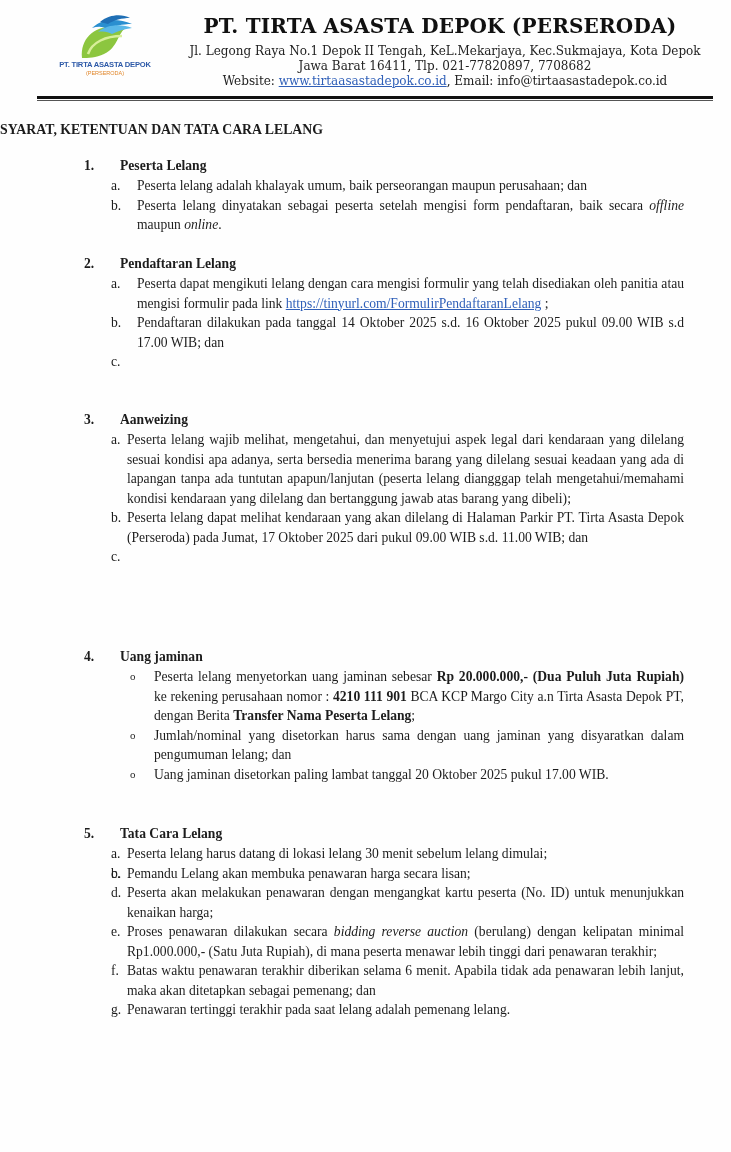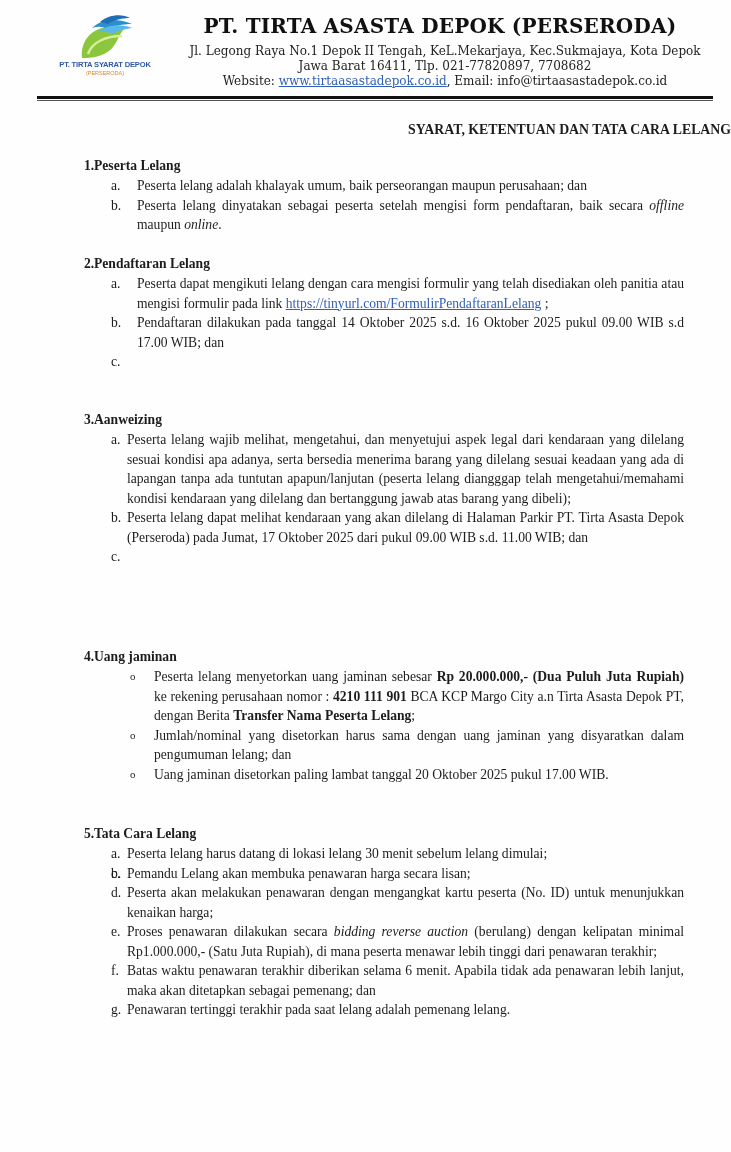--- a/index.html
+++ b/index.html
@@ -20,25 +20,25 @@
     font-family: "DejaVu Serif", serif; font-size: 12px; color: #222; white-space: nowrap; }
   .addr1 { top: 44px; }
   .addr2 { top: 59px; }
   .addr3 { top: 74px; }
   .addr a { color: #2f5fb8; text-decoration: underline; }
   .rule-thick { position: absolute; left: 37px; top: 96px; width: 676px; height: 3px; background: #111; }
   .rule-thin { position: absolute; left: 37px; top: 100px; width: 676px; height: 1px; background: #555; }
 
   
   .doc { font-family: "Liberation Serif", serif; font-size: 13.6px; color: #1c1c1c; line-height: 19.5px; }
-  .title { position: absolute; left: 0; top: 120px; width: 731px; text-align: right; font-weight: bold; font-size: 13.8px; }
+  .title { position: absolute; left: 0; top: 120px; width: 731px; text-align: left; font-weight: bold; font-size: 13.8px; }
   .sec { position: absolute; left: 84px; width: 600px; }
   .sec-head { font-weight: bold; position: relative; height: 20px; }
   .sec-num { position: absolute; left: 0; top: 0; }
-  .sec-label { position: absolute; left: 10px; top: 0; }
+  .sec-label { position: absolute; left: 36px; top: 0; }
   .item { position: relative; padding-left: 53px; text-align: justify; }
   .item .mark { position: absolute; left: 27px; top: 0; }
   .item.tight { padding-left: 43px; }
   .item.tight .mark { left: 27px; }
   .lead { padding-left: 27px; }
   .bullet { position: relative; padding-left: 70px; text-align: justify; }
   .bullet .mark { position: absolute; left: 46px; top: 0; font-size: 11px; }
   .link { color: #2f5fb8; text-decoration: underline; }
   b { font-weight: bold; }
   i { font-style: italic; }
@@ -55,21 +55,21 @@
 <div class="page">
 
   <div class="logo">
     <svg width="56" height="46" viewBox="0 0 56 46">
       <path d="M4 44 C 2 22, 20 8, 48 14 C 40 18, 40 34, 26 40 C 18 44, 10 44, 4 44 Z" fill="#8cc63f"></path>
       <path d="M10 40 C 14 28, 28 22, 44 22" stroke="#d8ef9a" stroke-width="2.5" fill="none"></path>
       <path d="M14 14 C 24 4, 40 4, 54 10 C 44 10, 36 12, 30 16 C 26 12, 20 12, 14 14 Z" fill="#2a8fd0"></path>
       <path d="M20 18 C 30 10, 44 10, 54 14 C 46 15, 40 17, 34 20 C 30 18, 26 17, 20 18 Z" fill="#5ab8e8"></path>
       <path d="M22 8 C 32 0, 44 0, 52 4 C 44 4, 36 6, 30 10 Z" fill="#1f6fb5"></path>
     </svg>
-    <div class="logo-name">PT. TIRTA SYARAT DEPOK</div>
+    <div class="logo-name">PT. TIRTA ASASTA DEPOK</div>
     <div class="logo-sub">(PERSERODA)</div>
   </div>
 
   <div class="company">PT. TIRTA ASASTA DEPOK (PERSERODA)</div>
   <div class="addr addr1">Jl. Legong Raya No.1 Depok II Tengah, KeL.Mekarjaya, Kec.Sukmajaya, Kota Depok</div>
   <div class="addr addr2">Jawa Barat 16411, Tlp. 021-77820897, 7708682</div>
   <div class="addr addr3"><span>Website: </span><a>www.tirtaasastadepok.co.id</a><span>, Email: info@tirtaasastadepok.co.id</span></div>
   <div class="rule-thick"></div>
   <div class="rule-thin"></div>
 

